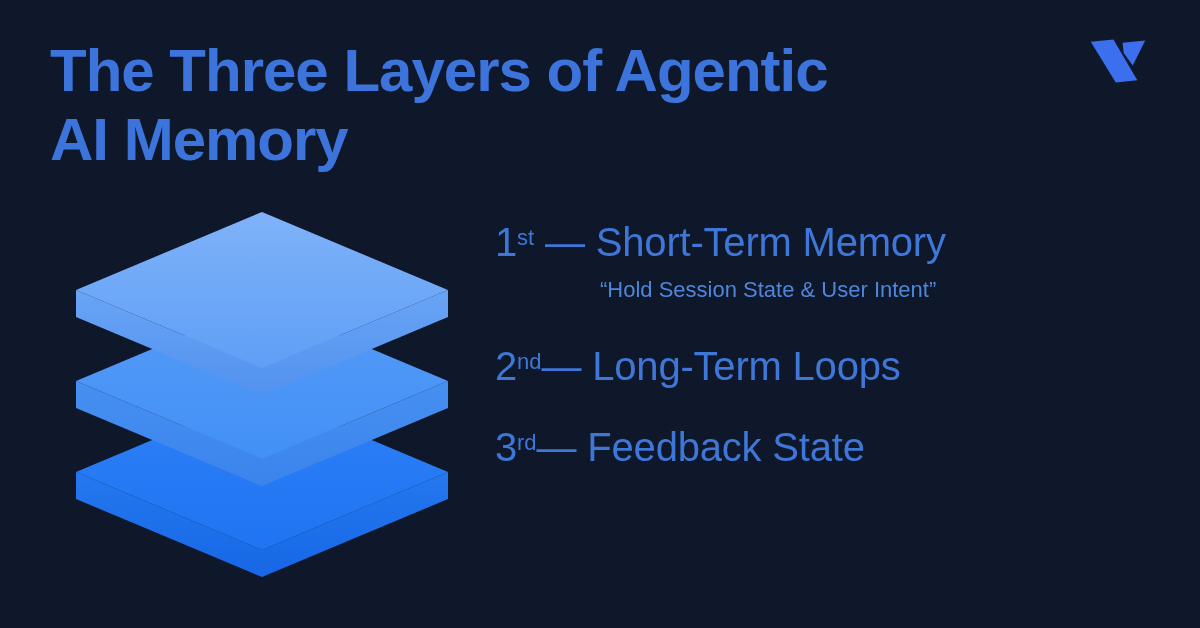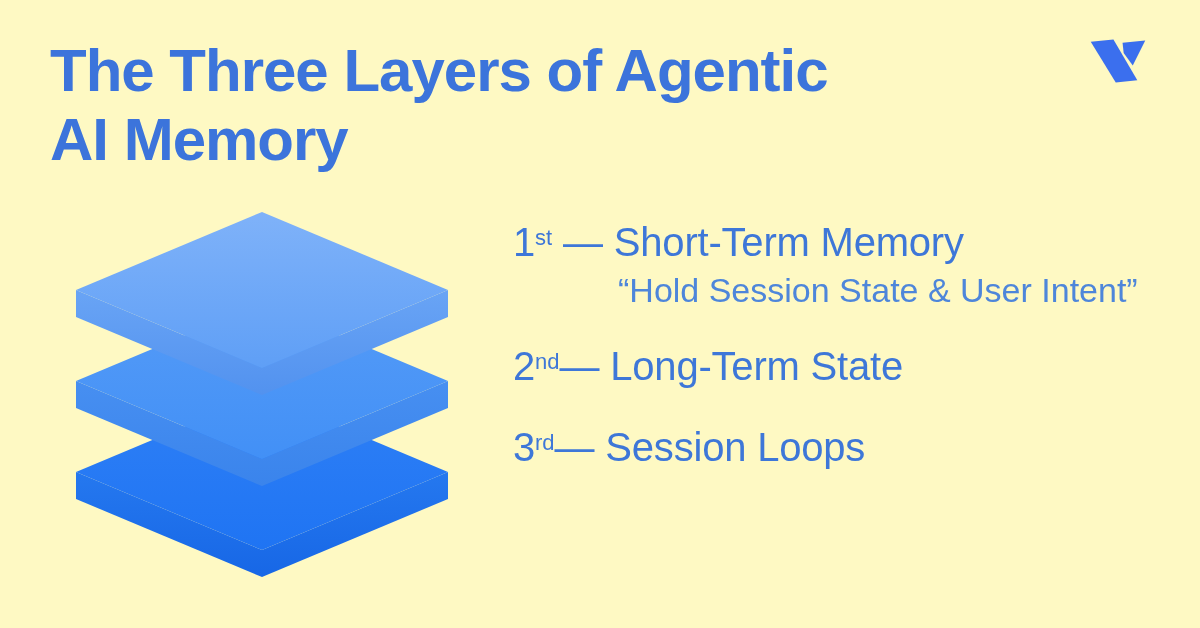--- a/index.html
+++ b/index.html
@@ -5,21 +5,21 @@
   html, body {
     margin: 0;
     padding: 0;
     background: #ffffff;
     font-family: "Liberation Sans", sans-serif;
   }
   .canvas {
     position: relative;
     width: 1200px;
     height: 628px;
-    background: #fef9c3;
+    background: #0f172a;
     overflow: hidden;
   }
   .page-title {
     position: absolute;
     left: 50px;
     top: 36px;
     width: 900px;
     font-size: 60px;
     line-height: 69px;
     font-weight: 700;
@@ -36,21 +36,21 @@
   }
   .layers-illustration {
     position: absolute;
     left: 72px;
     top: 205px;
     width: 380px;
     height: 380px;
   }
   .items {
     position: absolute;
-    left: 513px;
+    left: 495px;
     top: 214px;
     width: 660px;
   }
   .item {
     margin-bottom: 28px;
   }
   .item-heading {
     font-size: 40px;
     line-height: 48px;
     font-weight: 400;
@@ -59,21 +59,21 @@
     white-space: nowrap;
   }
   .ordinal-suffix {
     font-size: 0.55em;
     vertical-align: 0.52em;
     letter-spacing: 0;
   }
   .item-quote {
     margin-top: 4px;
     padding-left: 105px;
-    font-size: 34px;
+    font-size: 22px;
     line-height: 40px;
     font-weight: 400;
     color: #4e86da;
     white-space: nowrap;
   }
 </style>
 </head>
 <body>
 
 <div class="canvas">
@@ -137,24 +137,24 @@
 
     <div class="item">
       <div class="item-heading">
         <span>1</span><span class="ordinal-suffix">st</span><span> — </span><span>Short-Term Memory</span>
       </div>
       <div class="item-quote">“Hold Session State &amp; User Intent”</div>
     </div>
 
     <div class="item">
       <div class="item-heading">
-        <span>2</span><span class="ordinal-suffix">nd</span><span>— </span><span>Long-Term State</span>
+        <span>2</span><span class="ordinal-suffix">nd</span><span>— </span><span>Long-Term Loops</span>
       </div>
     </div>
 
     <div class="item">
       <div class="item-heading">
-        <span>3</span><span class="ordinal-suffix">rd</span><span>— </span><span>Session Loops</span>
+        <span>3</span><span class="ordinal-suffix">rd</span><span>— </span><span>Feedback State</span>
       </div>
     </div>
 
   </div>
 </div>
 
 </body></html>

